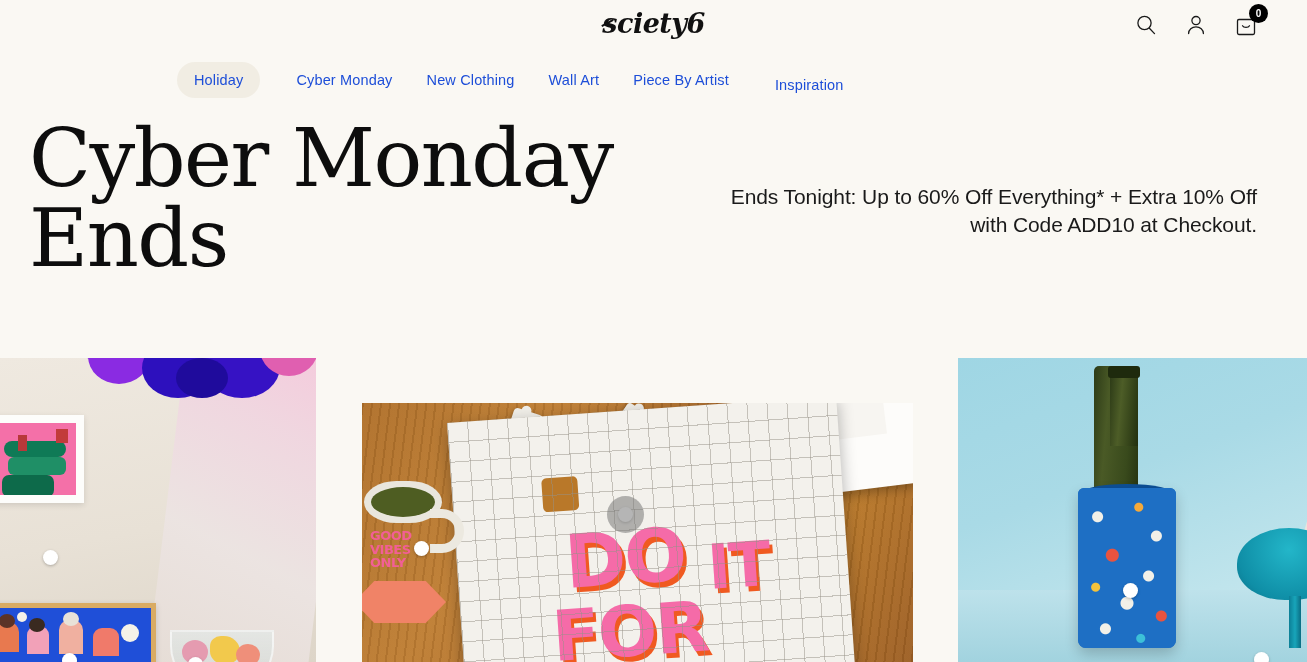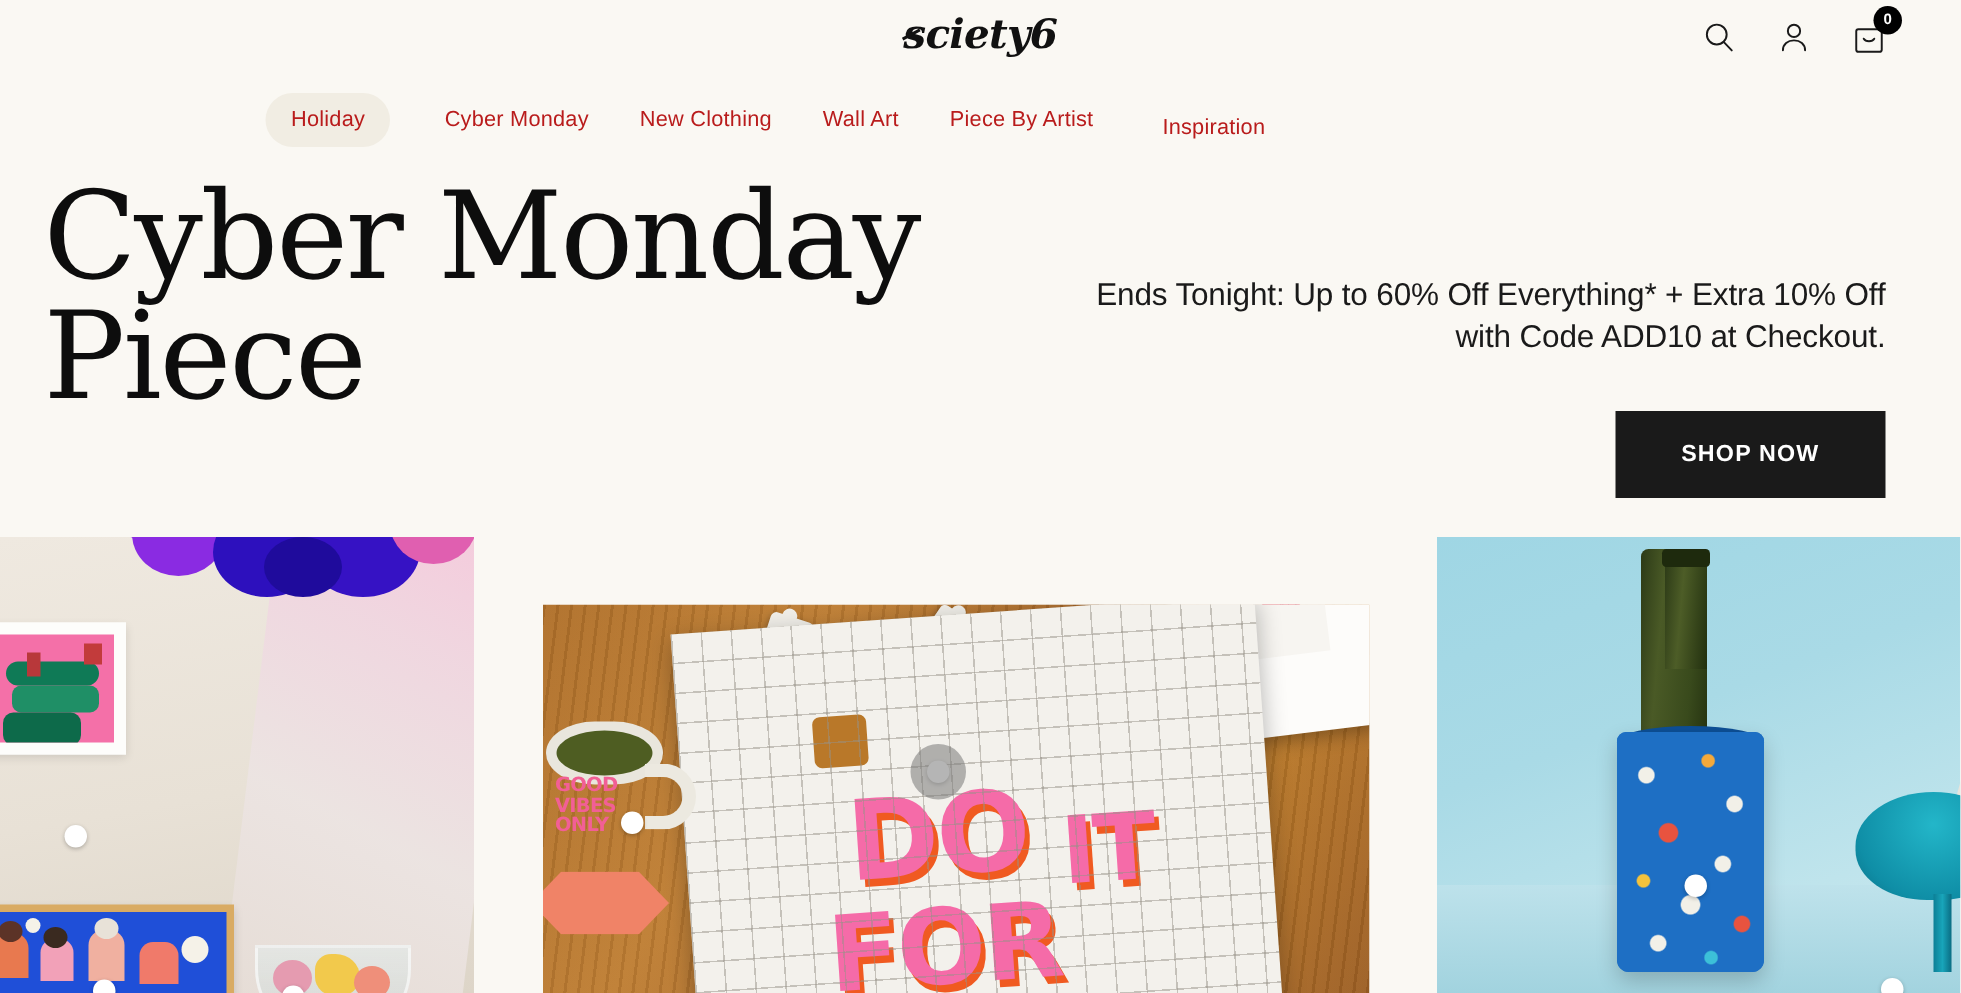--- a/index.html
+++ b/index.html
@@ -55,21 +55,21 @@
   }
 
   
   .nav {
     position:absolute; top:62px; left:0; width:1307px;
     display:flex; align-items:flex-start;
     padding-left:177px;
   }
   .nav-item {
     font-size:14.5px;
-    color:#b91c1c;
+    color:#1d4ed8;
     letter-spacing:0.15px;
     padding:0 0 0 0;
     margin-right:34px;
     white-space:nowrap;
     cursor:pointer;
     line-height:36px;
   }
   .nav-item.pill {
     background:#f1ede3;
     border-radius:18px;
@@ -205,21 +205,21 @@
   }
   .mug-liquid {
     position:absolute; left:7px; top:6px; width:64px; height:30px;
     background:#4e5d22; border-radius:50%;
   }
   .mug-handle {
     position:absolute; right:-22px; top:28px; width:34px; height:44px;
     border:9px solid #ece9e0; border-left:none; border-radius:0 26px 26px 0;
   }
   .mug-text {
-    position:absolute; left:6px; top:36px; width:62px;
+    position:absolute; left:6px; top:48px; width:62px;
     font-family:"DejaVu Sans", sans-serif; font-weight:700;
     font-size:13px; line-height:1.05; color:#f25f95;
     letter-spacing:-0.5px;
   }
   .coaster {
     position:absolute; left:-8px; top:178px; width:92px; height:42px;
     background:#f08367;
     clip-path:polygon(22% 0,78% 0,100% 50%,78% 100%,22% 100%,0 50%);
   }
   .box {
@@ -363,26 +363,25 @@
   <div class="nav-item pill">Holiday</div>
   <div class="nav-item">Cyber Monday</div>
   <div class="nav-item">New Clothing</div>
   <div class="nav-item">Wall Art</div>
   <div class="nav-item">Piece By Artist</div>
   <div class="nav-item lowered">Inspiration</div>
 </nav>
 
 <div class="hero-title">
   <div>Cyber Monday</div>
-  <div>Piece</div>
+  <div>Ends</div>
 </div>
 
 <div class="hero-right">
   <div class="hero-sub">Ends Tonight: Up to 60% Off Everything* + Extra 10% Off with Code ADD10 at Checkout.</div>
-  <button class="shop-now">SHOP NOW</button>
 </div>
 
 <div class="tiles">
 
   <div class="tile tile-left">
     <div class="room-bg"></div>
     <div class="curtain"></div>
 
     <div class="lamp">
       <div class="lamp-blob" style="left:6px;  top:-18px; width:70px; height:66px; background:#7b1fd6;"></div>

